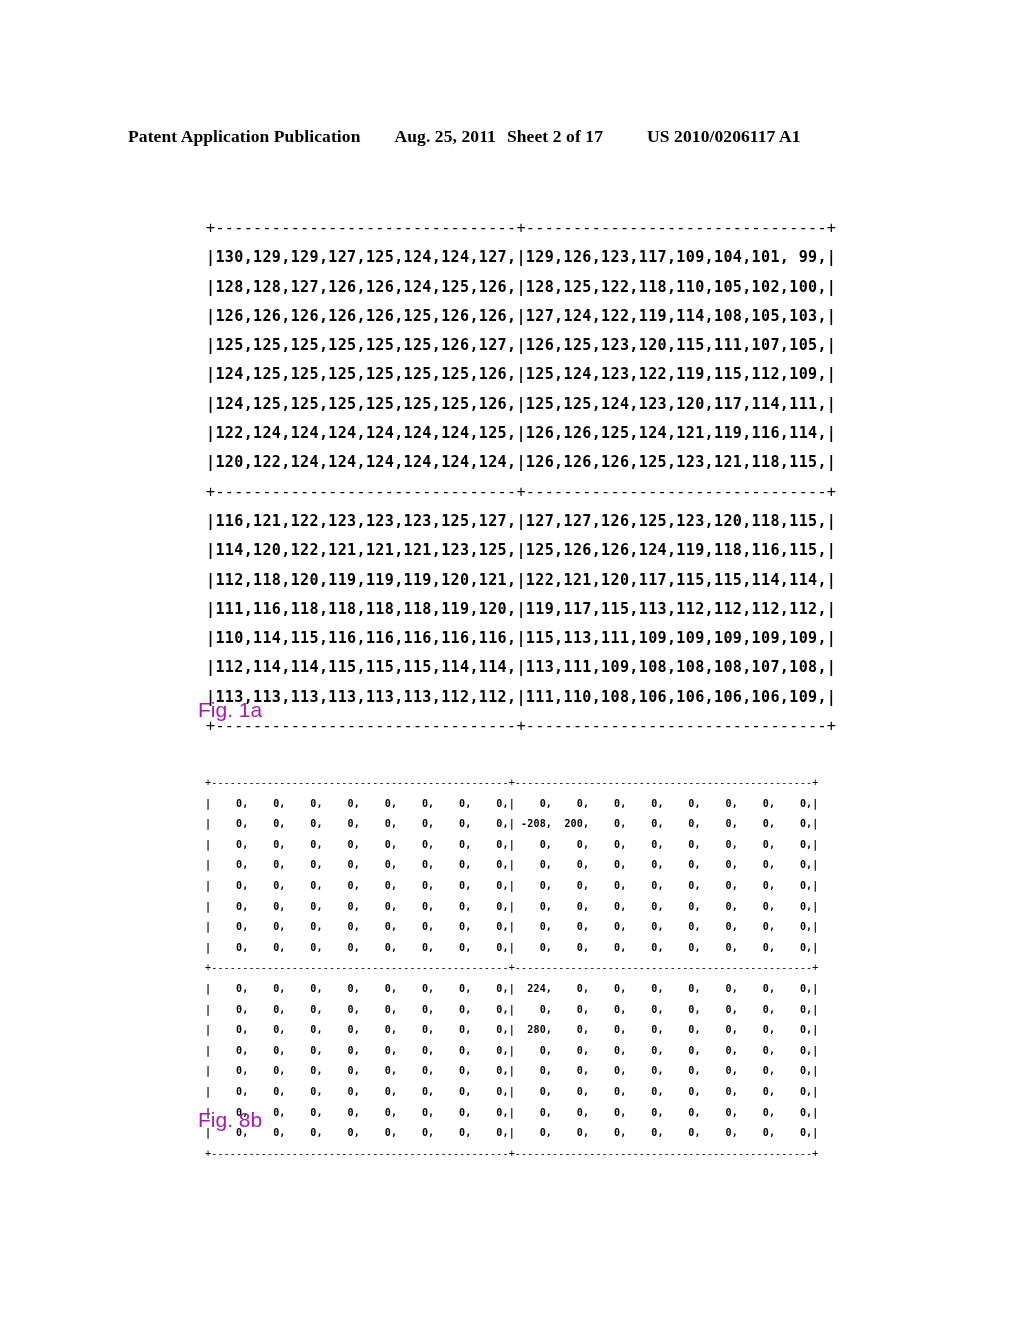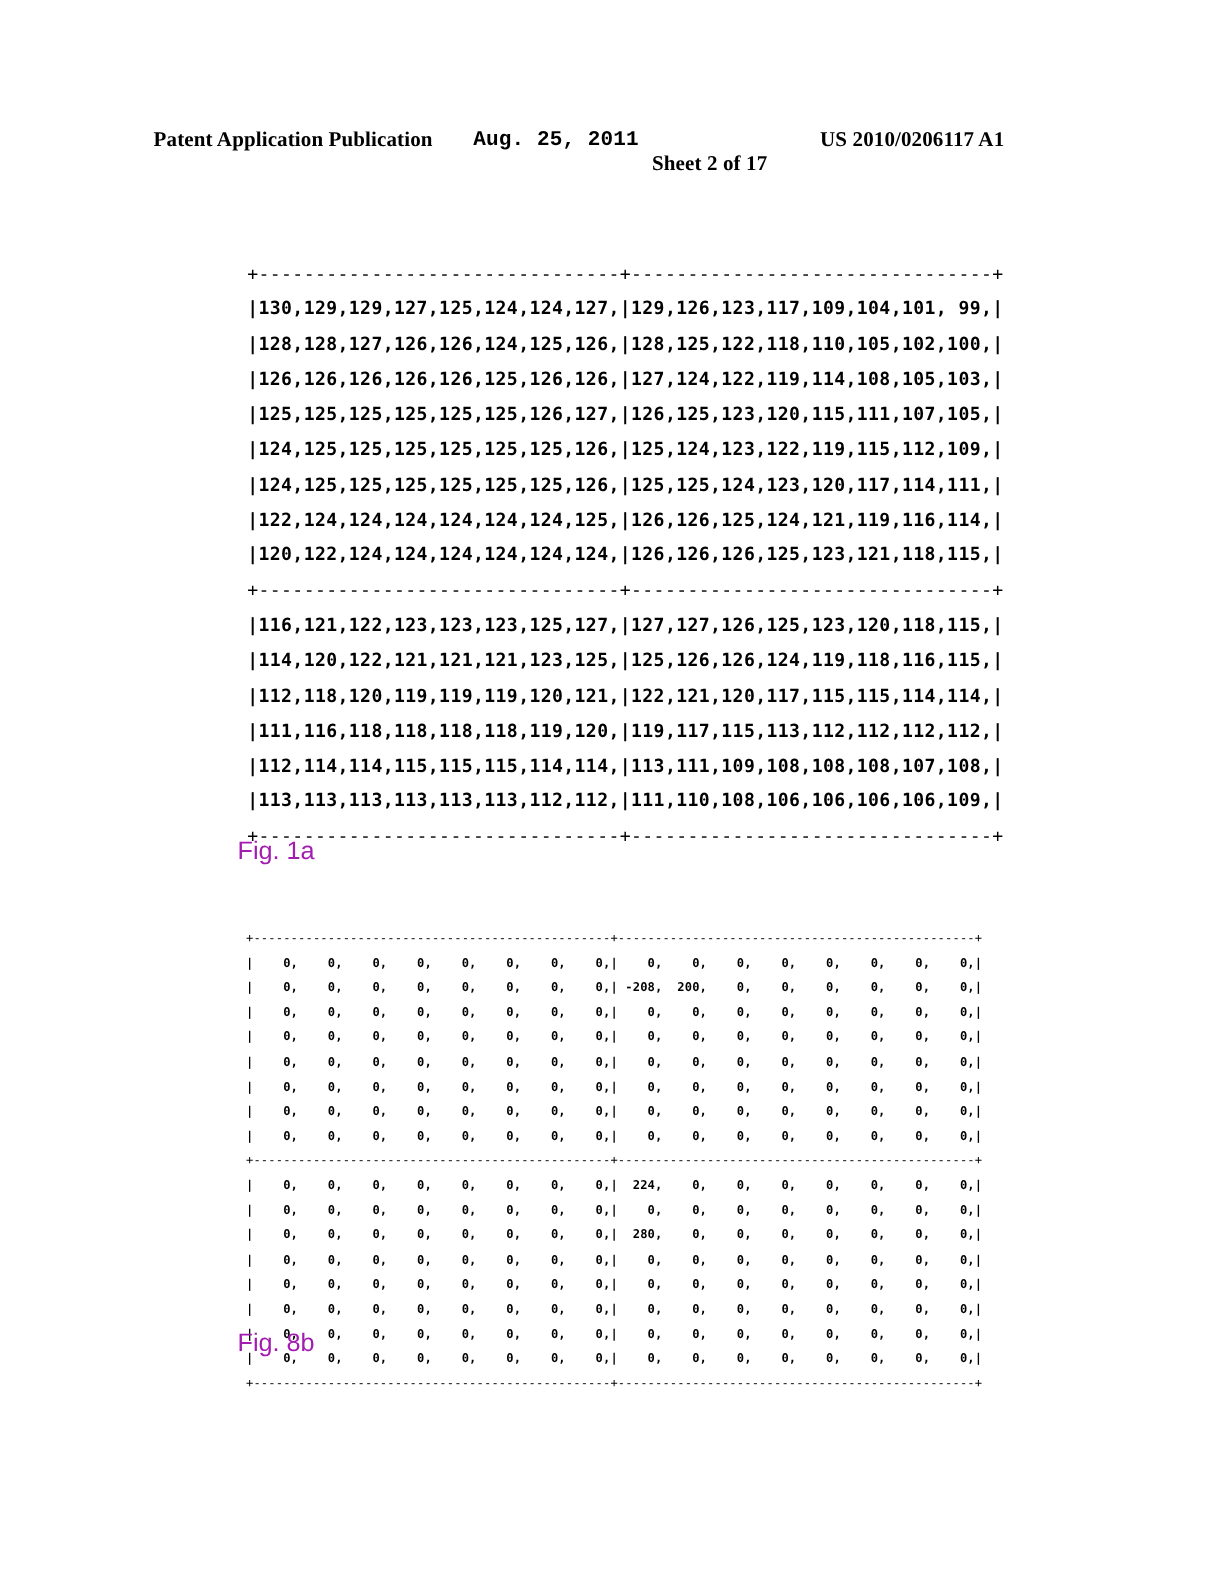--- a/index.html
+++ b/index.html
@@ -21,26 +21,25 @@
     position: absolute;
     top: 86px;
     left: 128px;
     width: 768px;
     font-family: "Liberation Serif", serif;
     font-weight: bold;
     font-size: 17.5px;
     letter-spacing: 0.1px;
     white-space: nowrap;
     display: flex;
-    align-items: center;
+    align-items: flex-end;
   }
   .hdr-pub { }
   .hdr-date {
     margin-left: 34px;
-    font-family: Liberation Mono, monospace;
   }
   .hdr-sheet {
     margin-left: 11px;
     margin-top: 40px;
   }
   .hdr-patno {
     margin-left: 44px;
   }
 
   
@@ -120,20 +119,21 @@
 </span><span>|125,125,125,125,125,125,126,127,|126,125,123,120,115,111,107,105,|
 </span><span>|124,125,125,125,125,125,125,126,|125,124,123,122,119,115,112,109,|
 </span><span>|124,125,125,125,125,125,125,126,|125,125,124,123,120,117,114,111,|
 </span><span>|122,124,124,124,124,124,124,125,|126,126,125,124,121,119,116,114,|
 </span><span>|120,122,124,124,124,124,124,124,|126,126,126,125,123,121,118,115,|
 </span><span class="rule-line">+--------------------------------+--------------------------------+
 </span><span>|116,121,122,123,123,123,125,127,|127,127,126,125,123,120,118,115,|
 </span><span>|114,120,122,121,121,121,123,125,|125,126,126,124,119,118,116,115,|
 </span><span>|112,118,120,119,119,119,120,121,|122,121,120,117,115,115,114,114,|
 </span><span>|111,116,118,118,118,118,119,120,|119,117,115,113,112,112,112,112,|
+</span><span>|110,114,115,116,116,116,116,116,|115,113,111,109,109,109,109,109,|
 </span><span>|112,114,114,115,115,115,114,114,|113,111,109,108,108,108,107,108,|
 </span><span>|113,113,113,113,113,113,112,112,|111,110,108,106,106,106,106,109,|
 </span><span class="rule-line">+--------------------------------+--------------------------------+</span></pre>
 </div>
 <div class="fig-caption" id="caption-1a">Fig. 1a</div>
 
 <div class="figure" id="figure-1b">
   <pre class="ascii-table"><span class="rule-line">+------------------------------------------------+------------------------------------------------+
 </span><span>|    0,    0,    0,    0,    0,    0,    0,    0,|    0,    0,    0,    0,    0,    0,    0,    0,|
 </span><span>|    0,    0,    0,    0,    0,    0,    0,    0,| -208,  200,    0,    0,    0,    0,    0,    0,|

